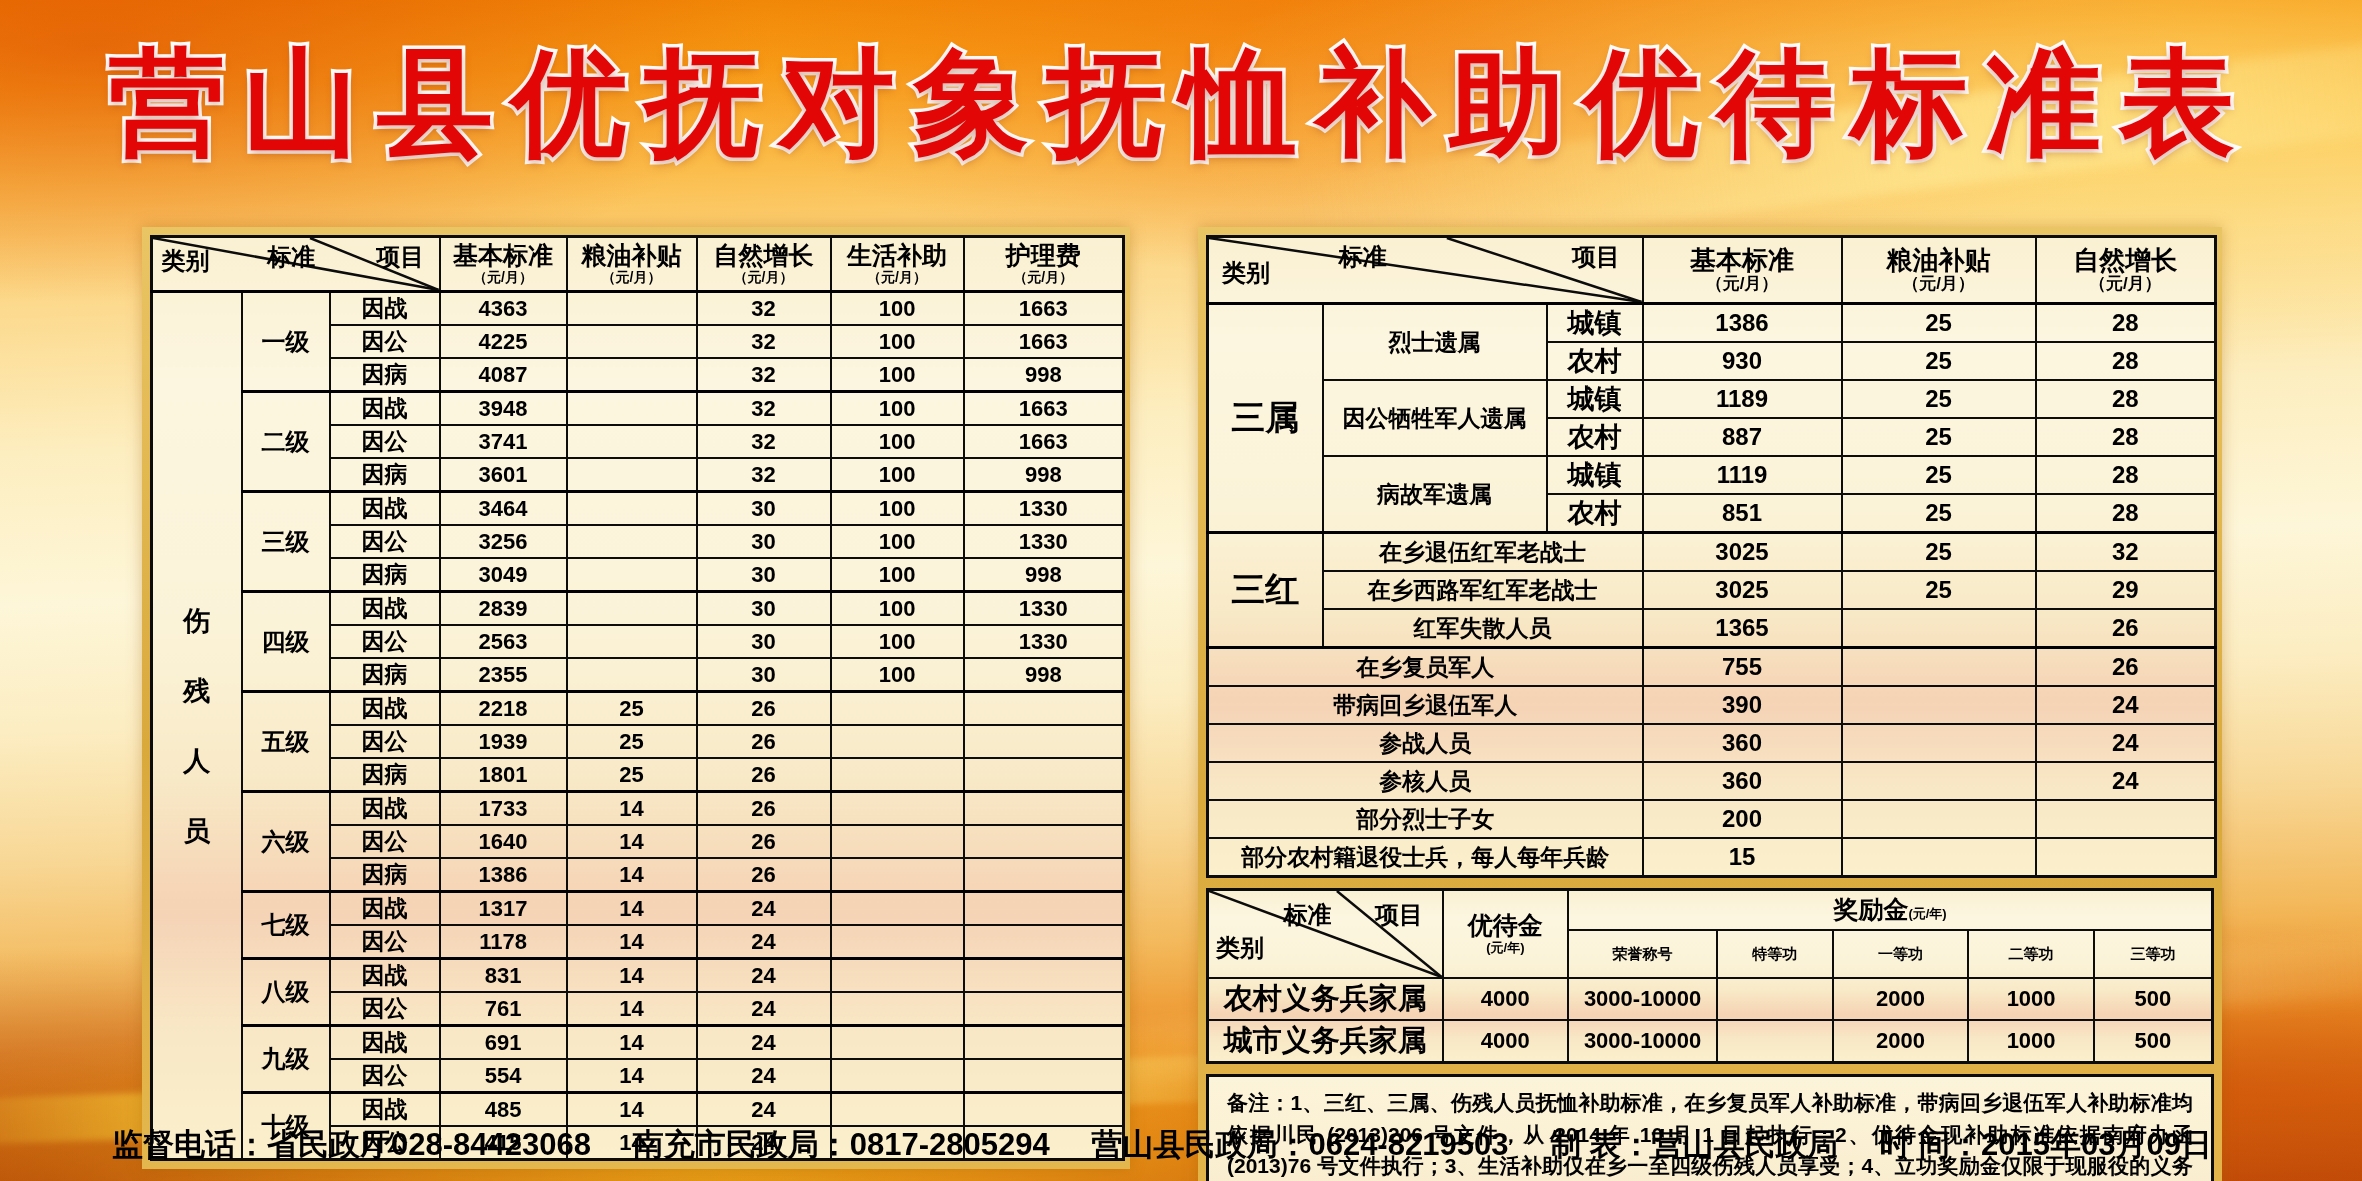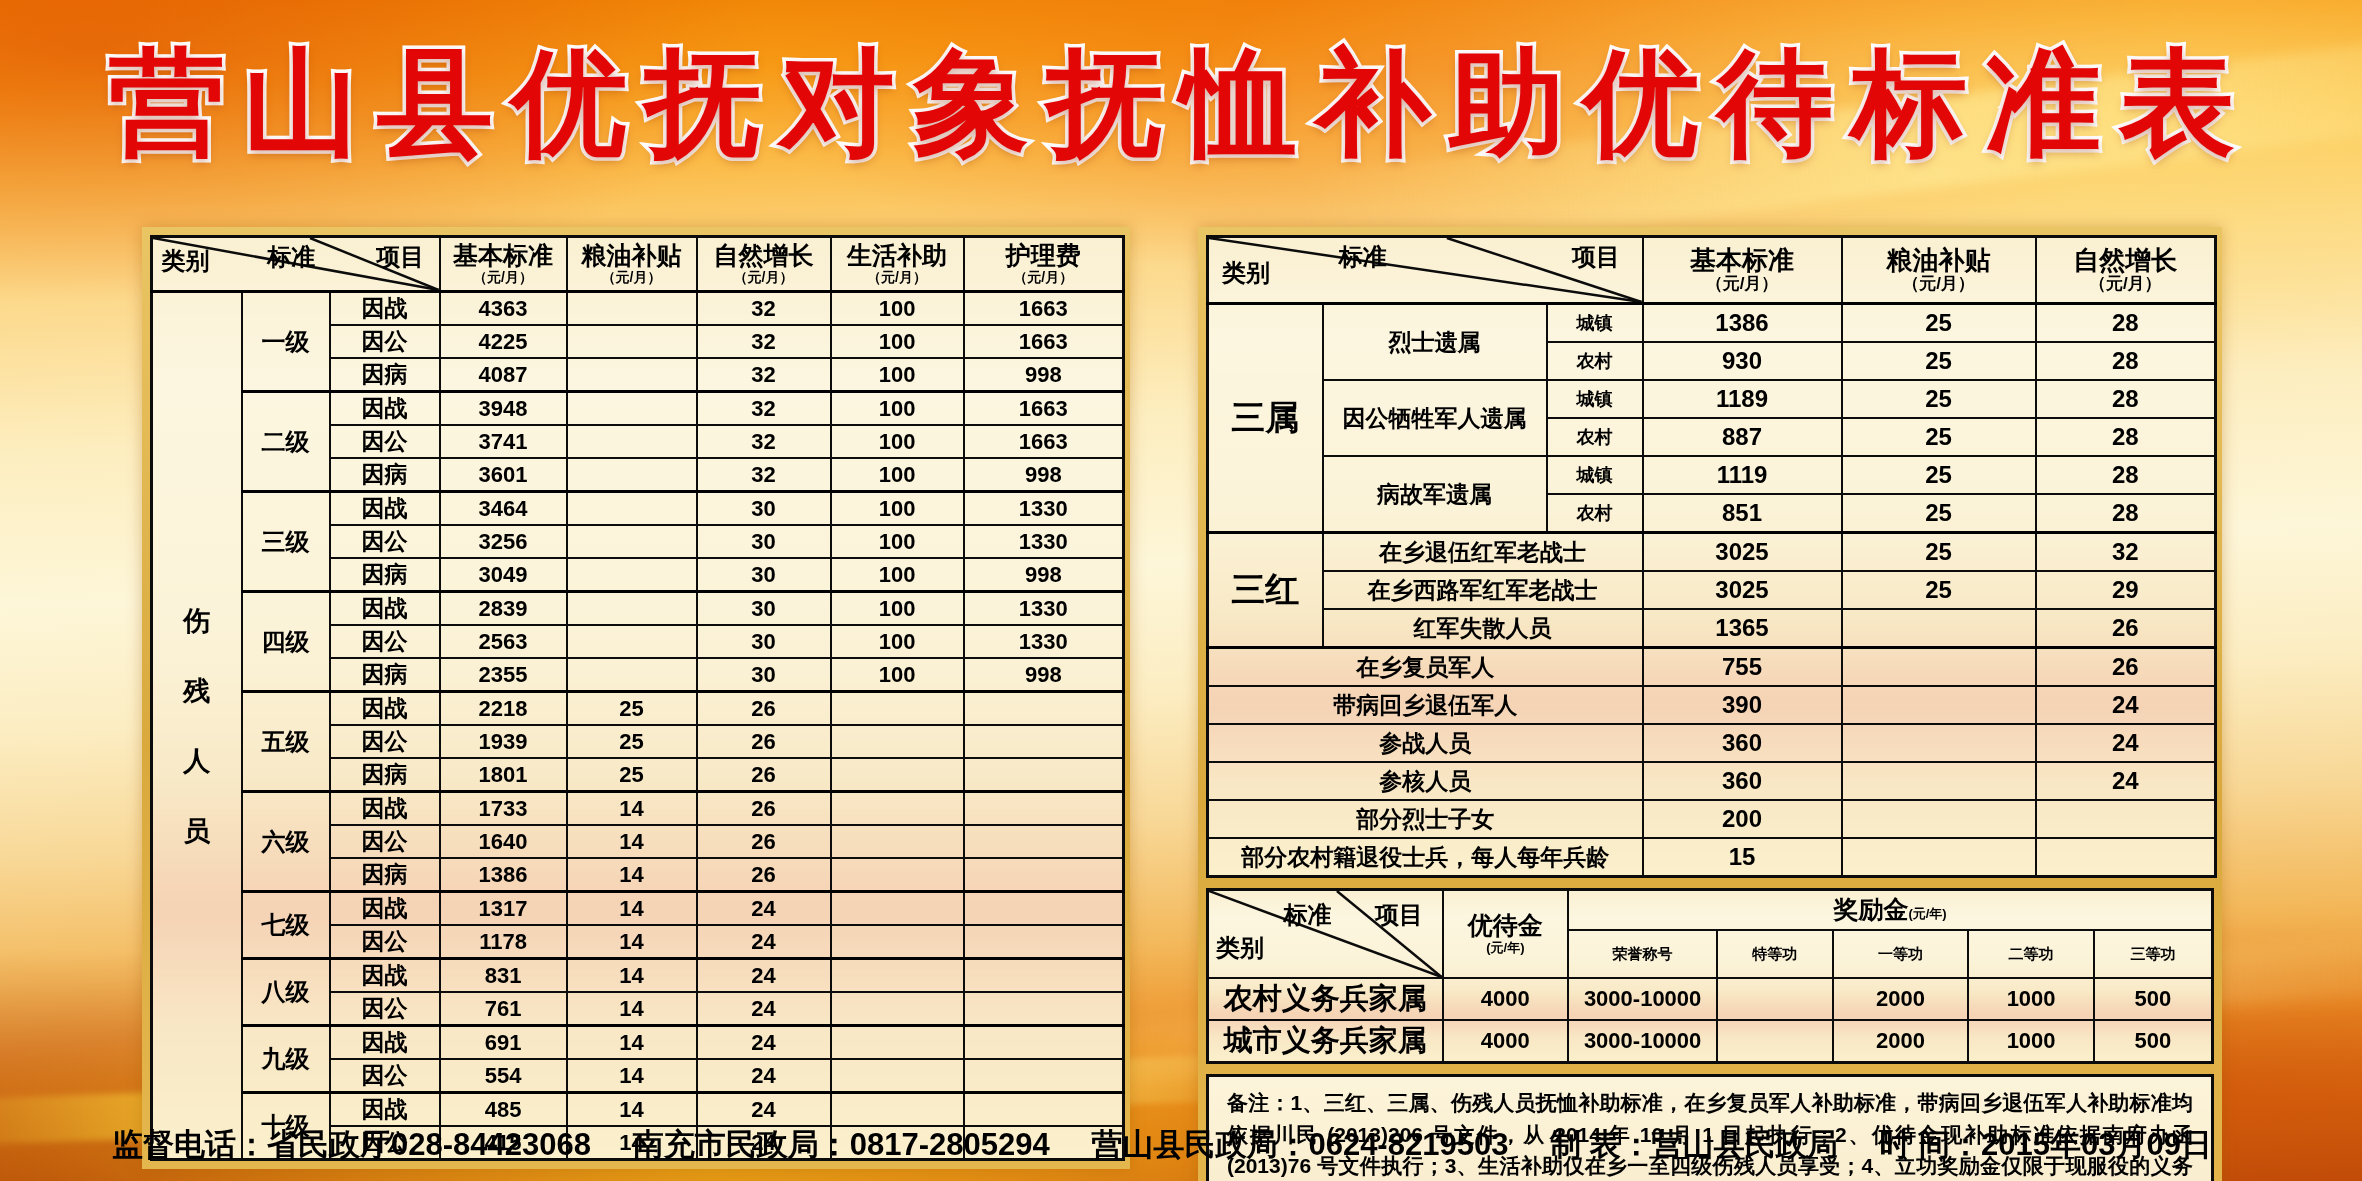--- a/index.html
+++ b/index.html
@@ -62,21 +62,21 @@
   .lt td.item{font-size:23px;}
   .lt td.level{font-size:24px;margin-left:48px;}
   .lt td.cat{font-size:27px;}
   .cat-stack{display:flex; flex-direction:column; align-items:center; justify-content:center; gap:34px;}
 
   
   .rt thead th{height:64px;}
   .rt td{height:36px; font-size:24px;}
   .rt td.cat{font-size:34px;}
   .rt td.name{font-size:23px;}
-  .rt td.area{font-size:18px;margin-top:40px;}
+  .rt td.area{font-size:27px;margin-top:40px;}
   .rt .corner .lbl-std{left:30%;}
 
   
   .bt th.r1{height:38px;}
   .bt th.r2{height:46px; font-size:15px;}
   .bt td{height:37px; font-size:22px;}
   .bt td.name{font-size:29px;}
   .bt .inline-unit{font-size:13px; font-weight:bold;}
   .bt .h-unit{font-size:13px;}
   .bt .corner .lbl-std{left:32%; top:12px;}

